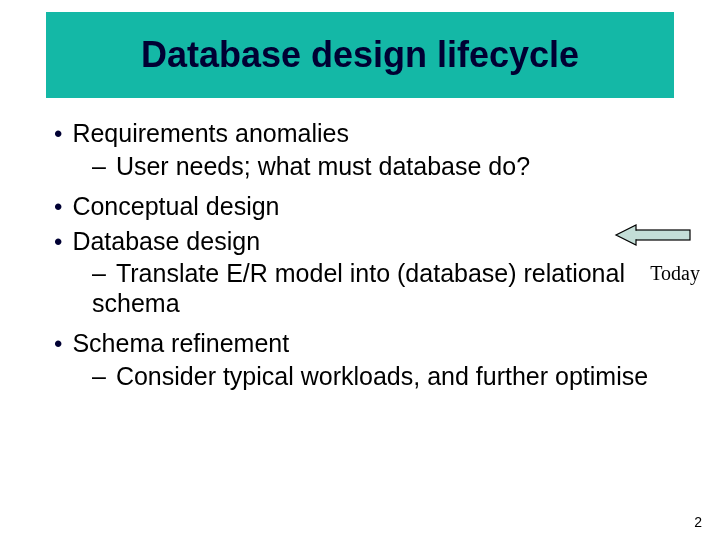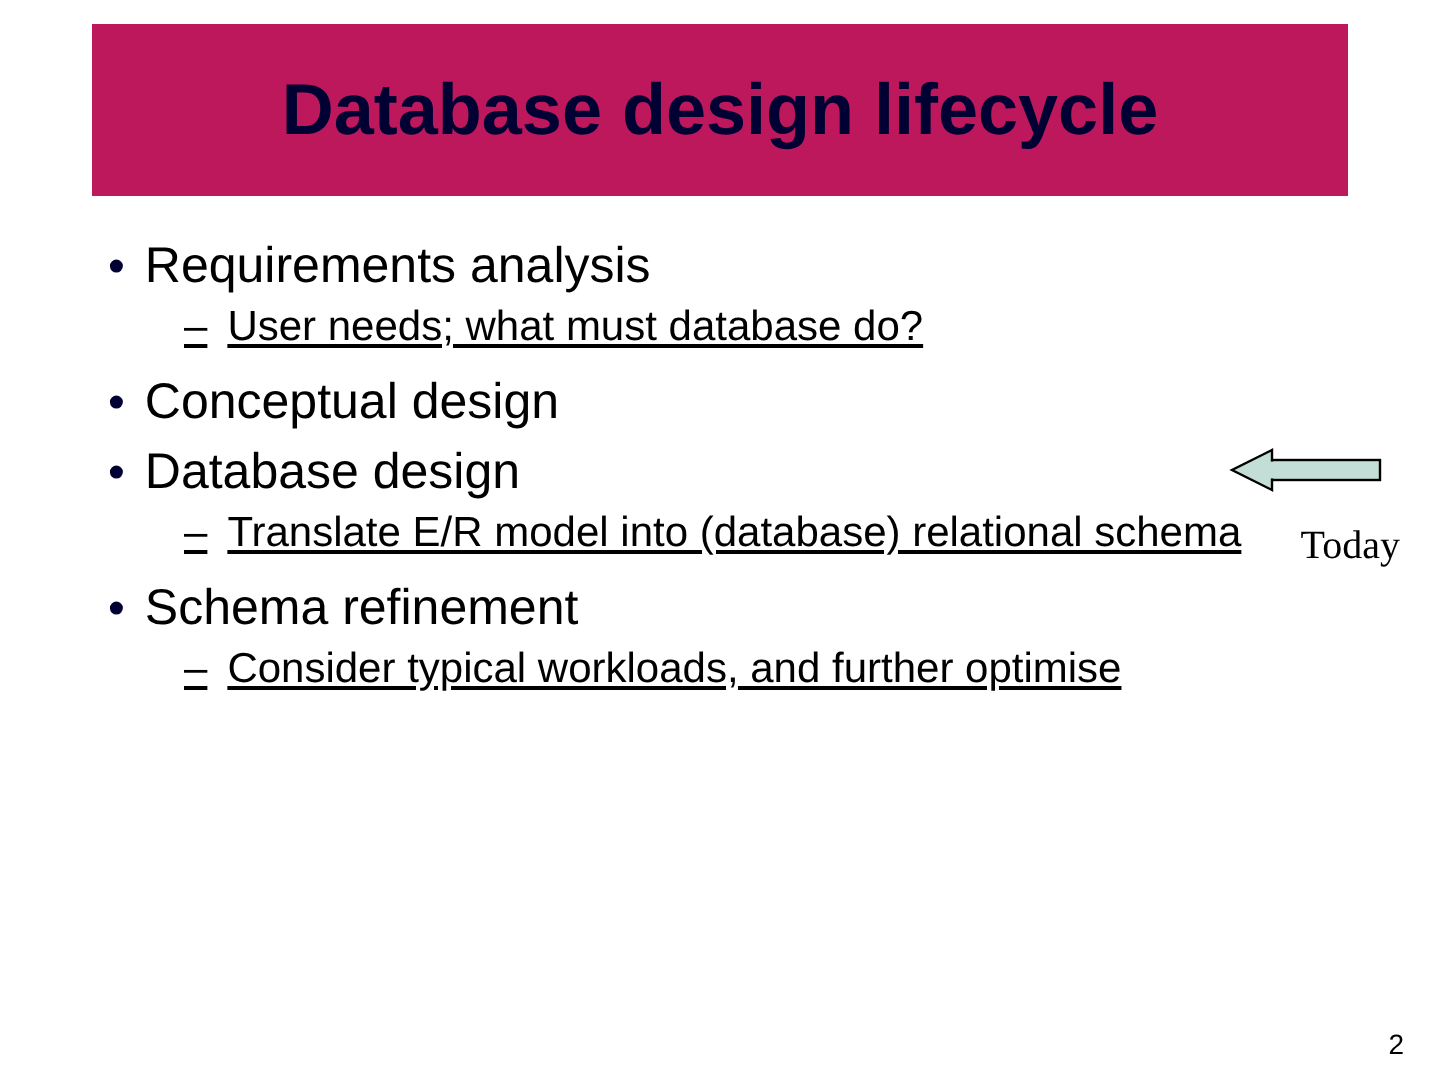--- a/index.html
+++ b/index.html
@@ -1,41 +1,41 @@
 <!DOCTYPE html>
 <html><head>
 <meta charset="utf-8">
 <style>
   * { margin: 0; padding: 0; box-sizing: border-box; }
   html, body { width: 720px; height: 540px; background: #fff; font-family: Arial, Helvetica, sans-serif; overflow: hidden; }
   .slide { position: relative; width: 720px; height: 540px; padding: 12px 36px 0 36px; }
-  .title-box { background: #be185d; height: 86px; display: flex; align-items: center; justify-content: center; margin: 0 10px 20px 10px; }
+  .title-box { background: #14b8a6; height: 86px; display: flex; align-items: center; justify-content: center; margin: 0 10px 20px 10px; }
   .title-box h1 { font-size: 36px; font-weight: 700; color: #000033; text-align: center; }
   .content { font-size: 22px; color: #000; line-height: 1.2; }
   .l1 { margin: 4px 0 2px 18px; font-size: 25px; }
   .l1 .bullet { color: #000033; margin-right: 10px; font-size: 24px; }
-  .l2 { margin: 2px 0 10px 56px; font-size: 21px; text-decoration: underline; }
+  .l2 { margin: 2px 0 10px 56px; font-size: 25px; }
   .l2 .dash { margin-right: 10px; }
   .today-label { position: absolute; right: 20px; top: 262px; font-family: "Comic Sans MS", "Segoe Script", cursive; font-size: 20px; color: #000000; }
   .arrow { position: absolute; right: 28px; top: 222px; }
   .page-number { position: absolute; right: 18px; bottom: 10px; font-size: 14px; color: #000; }
 </style>
 </head>
 <body>
 
 <div class="slide">
 
   <div class="title-box">
     <h1>Database design lifecycle</h1>
   </div>
 
   <div class="content">
 
     <div class="l1">
-      <span class="bullet">•</span><span>Requirements analysis</span>
+      <span class="bullet">•</span><span>Requirements anomalies</span>
     </div>
     <div class="l2">
       <span class="dash">–</span><span>User needs; what must database do?</span>
     </div>
 
     <div class="l1">
       <span class="bullet">•</span><span>Conceptual design</span>
     </div>
 
     <div class="l1">

